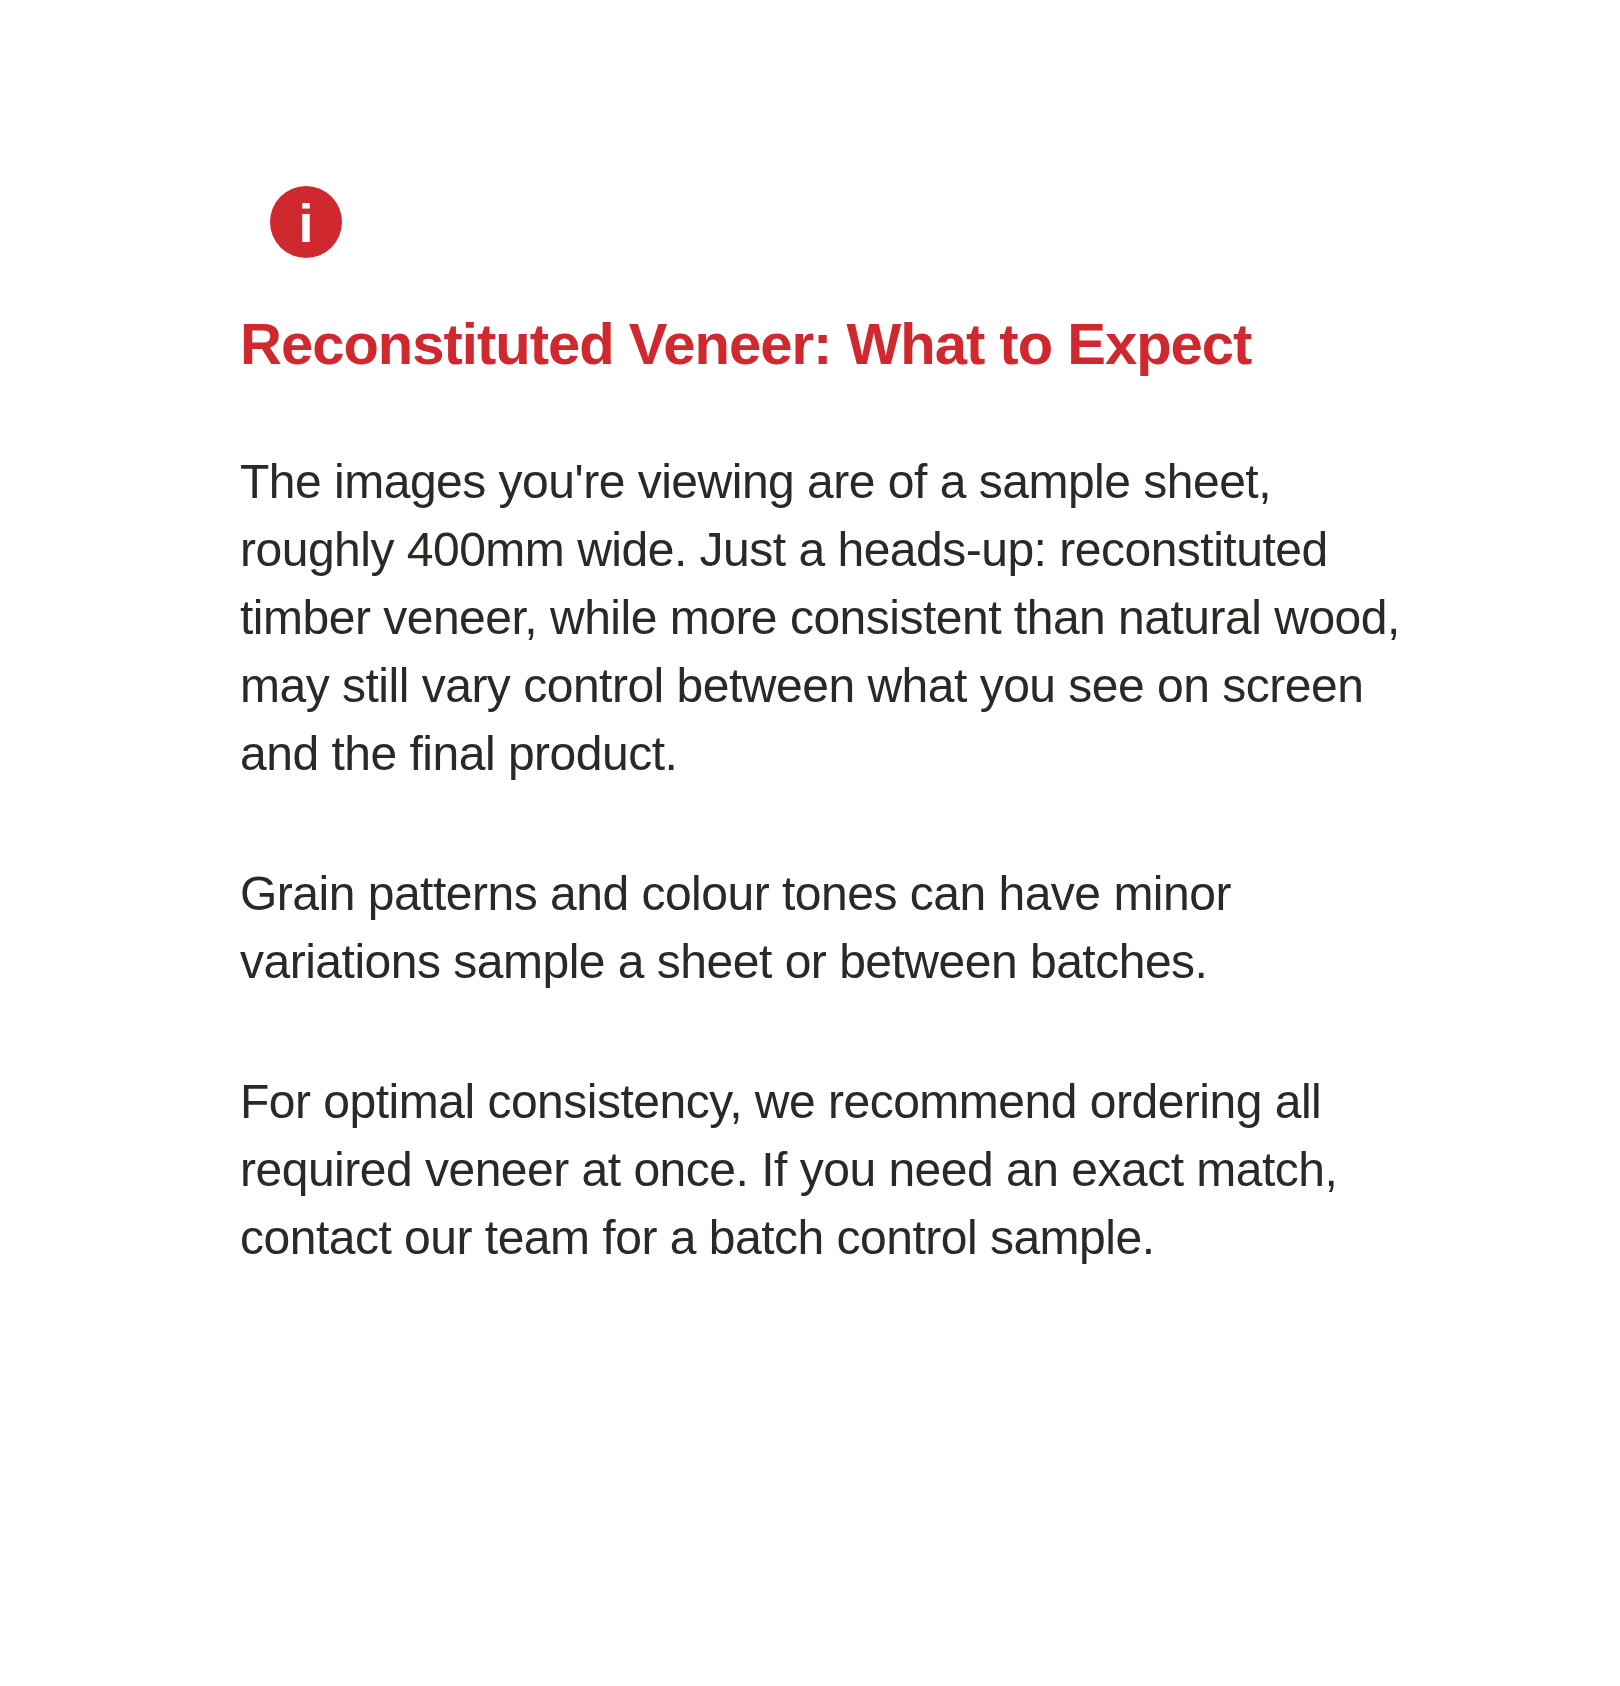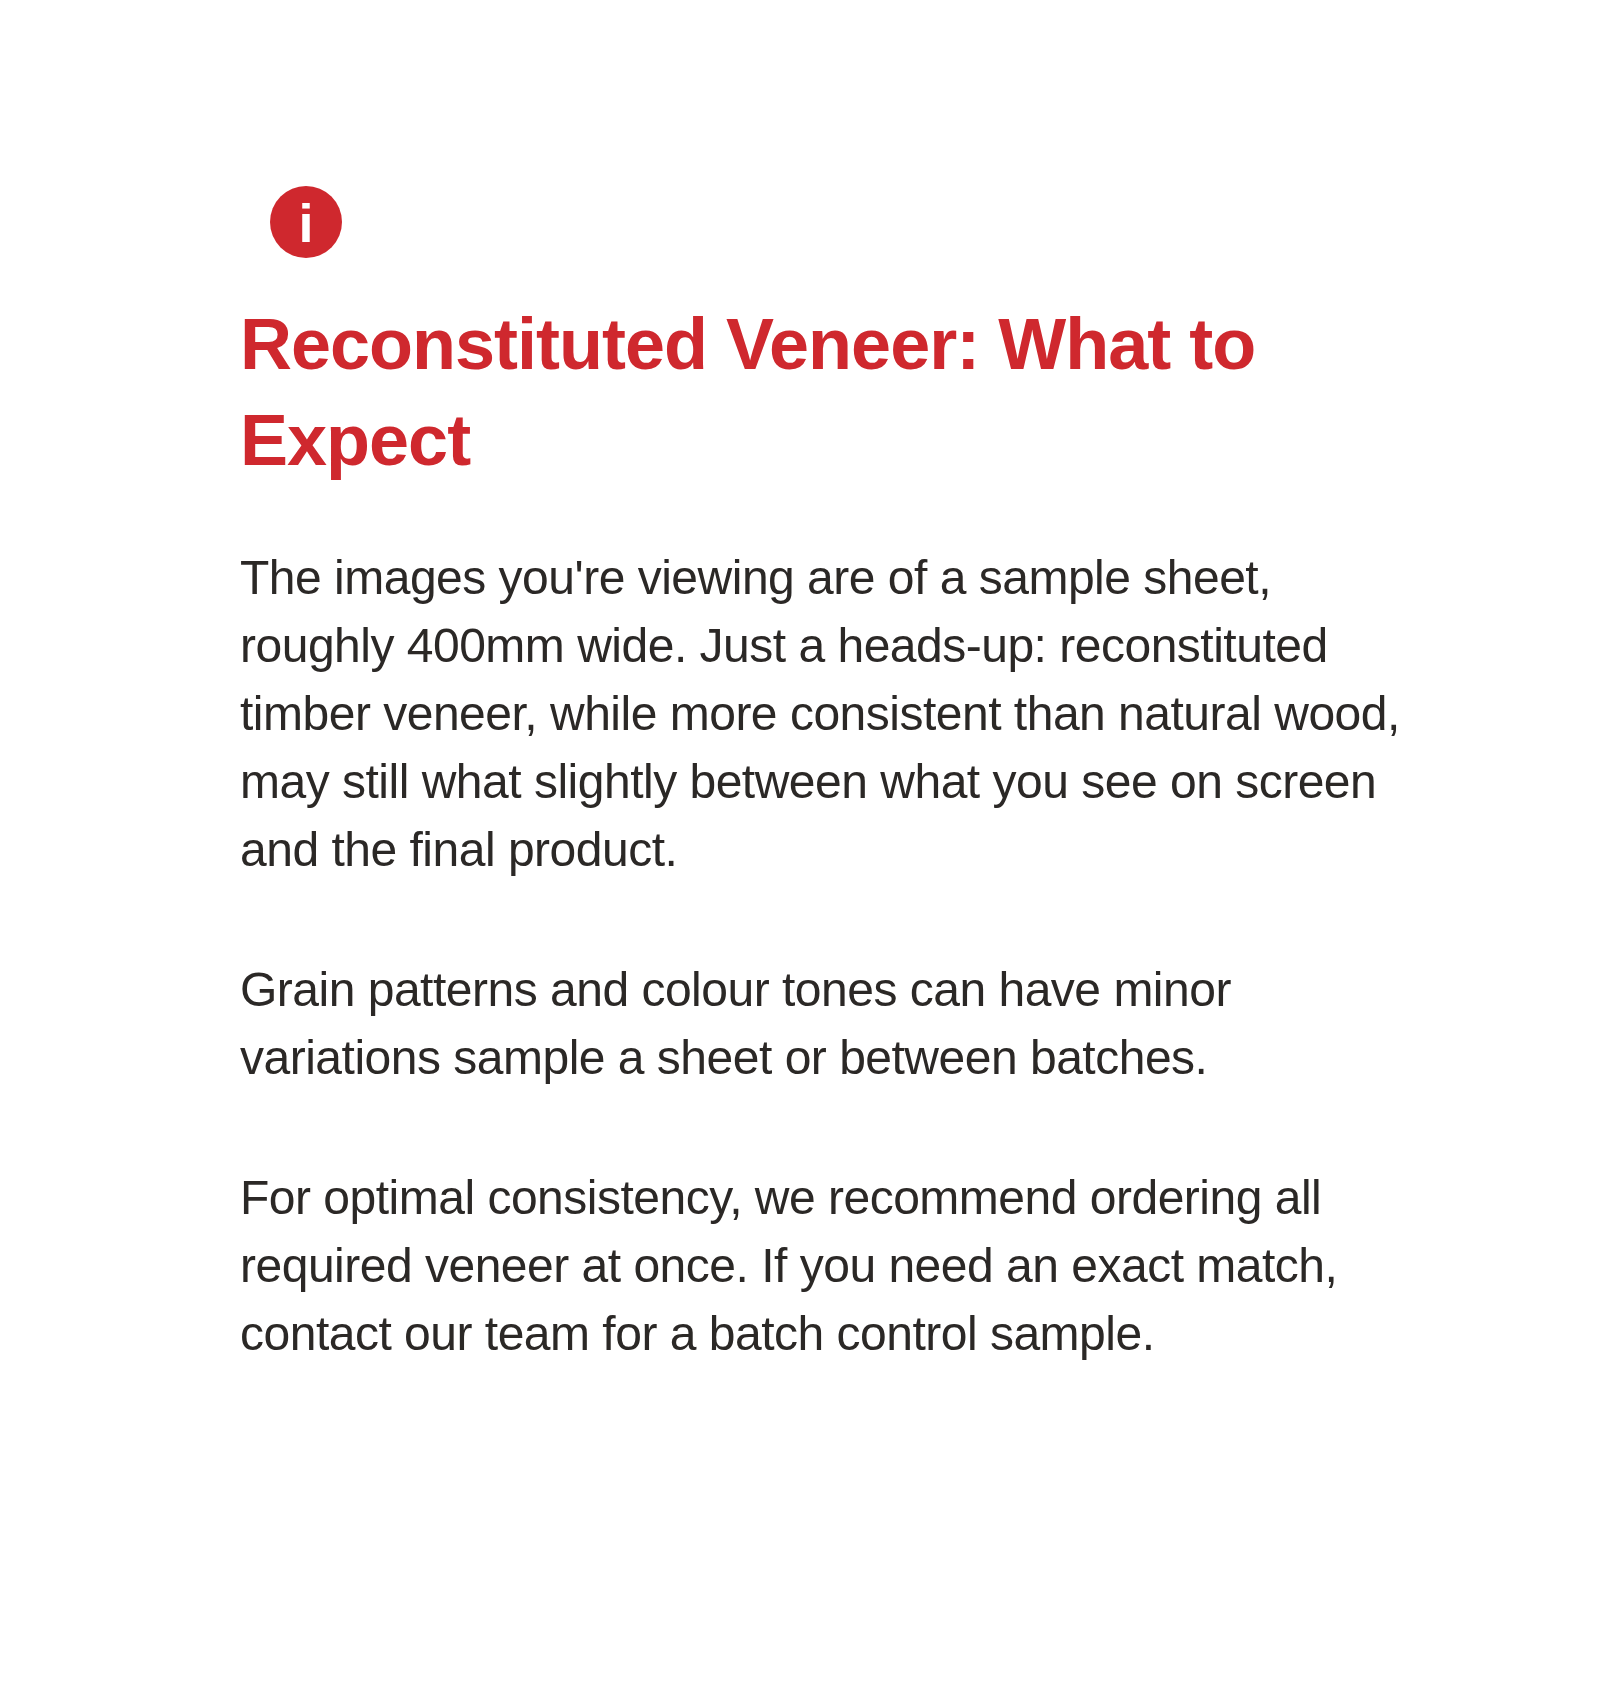--- a/index.html
+++ b/index.html
@@ -32,21 +32,21 @@
   .info-icon .glyph {
     color: #ffffff;
     font-size: 54px;
     font-weight: bold;
     line-height: 1;
     font-family: "Liberation Sans", sans-serif;
     transform: translateY(1px);
   }
   h1.title {
     margin-top: 38px;
-    font-size: 72px;
+    font-size: 58px;
     line-height: 96px;
     font-weight: bold;
     letter-spacing: -1px;
     color: var(--accent, #cf282e);
   }
   .body-text p {
     font-size: 48px;
     line-height: 68px;
     letter-spacing: -0.5px;
     color: var(--text, #2b2826);
@@ -62,19 +62,19 @@
 <div class="page">
   <div class="content">
 
     <div class="info-icon">
       <span class="glyph">i</span>
     </div>
 
     <h1 class="title">Reconstituted Veneer: What to Expect</h1>
 
     <div class="body-text">
-      <p>The images you're viewing are of a sample sheet, roughly 400mm wide. Just a heads-up: reconstituted timber veneer, while more consistent than natural wood, may still what slightly between what you see on screen and the final product.</p>
+      <p>The images you're viewing are of a sample sheet, roughly 400mm wide. Just a heads-up: reconstituted timber veneer, while more consistent than natural wood, may still vary control between what you see on screen and the final product.</p>
       <p>Grain patterns and colour tones can have minor variations sample a sheet or between batches.</p>
       <p>For optimal consistency, we recommend ordering all required veneer at once. If you need an exact match, contact our team for a batch control sample.</p>
     </div>
 
   </div>
 </div>
 
 </body></html>

